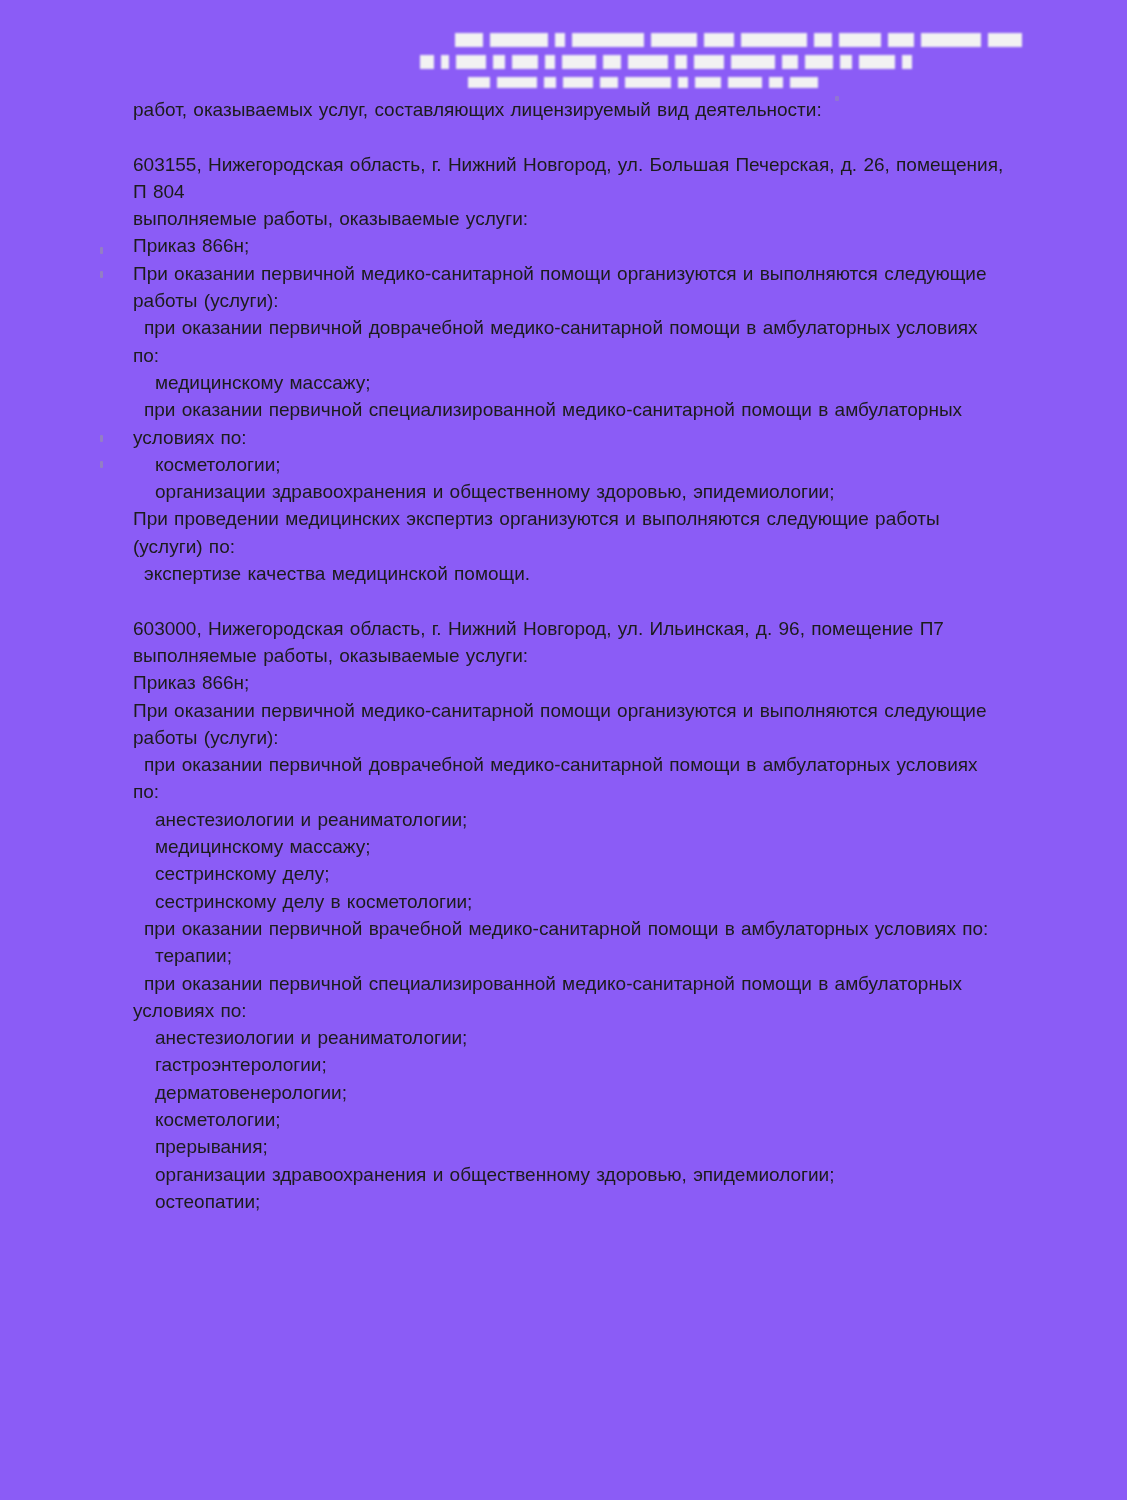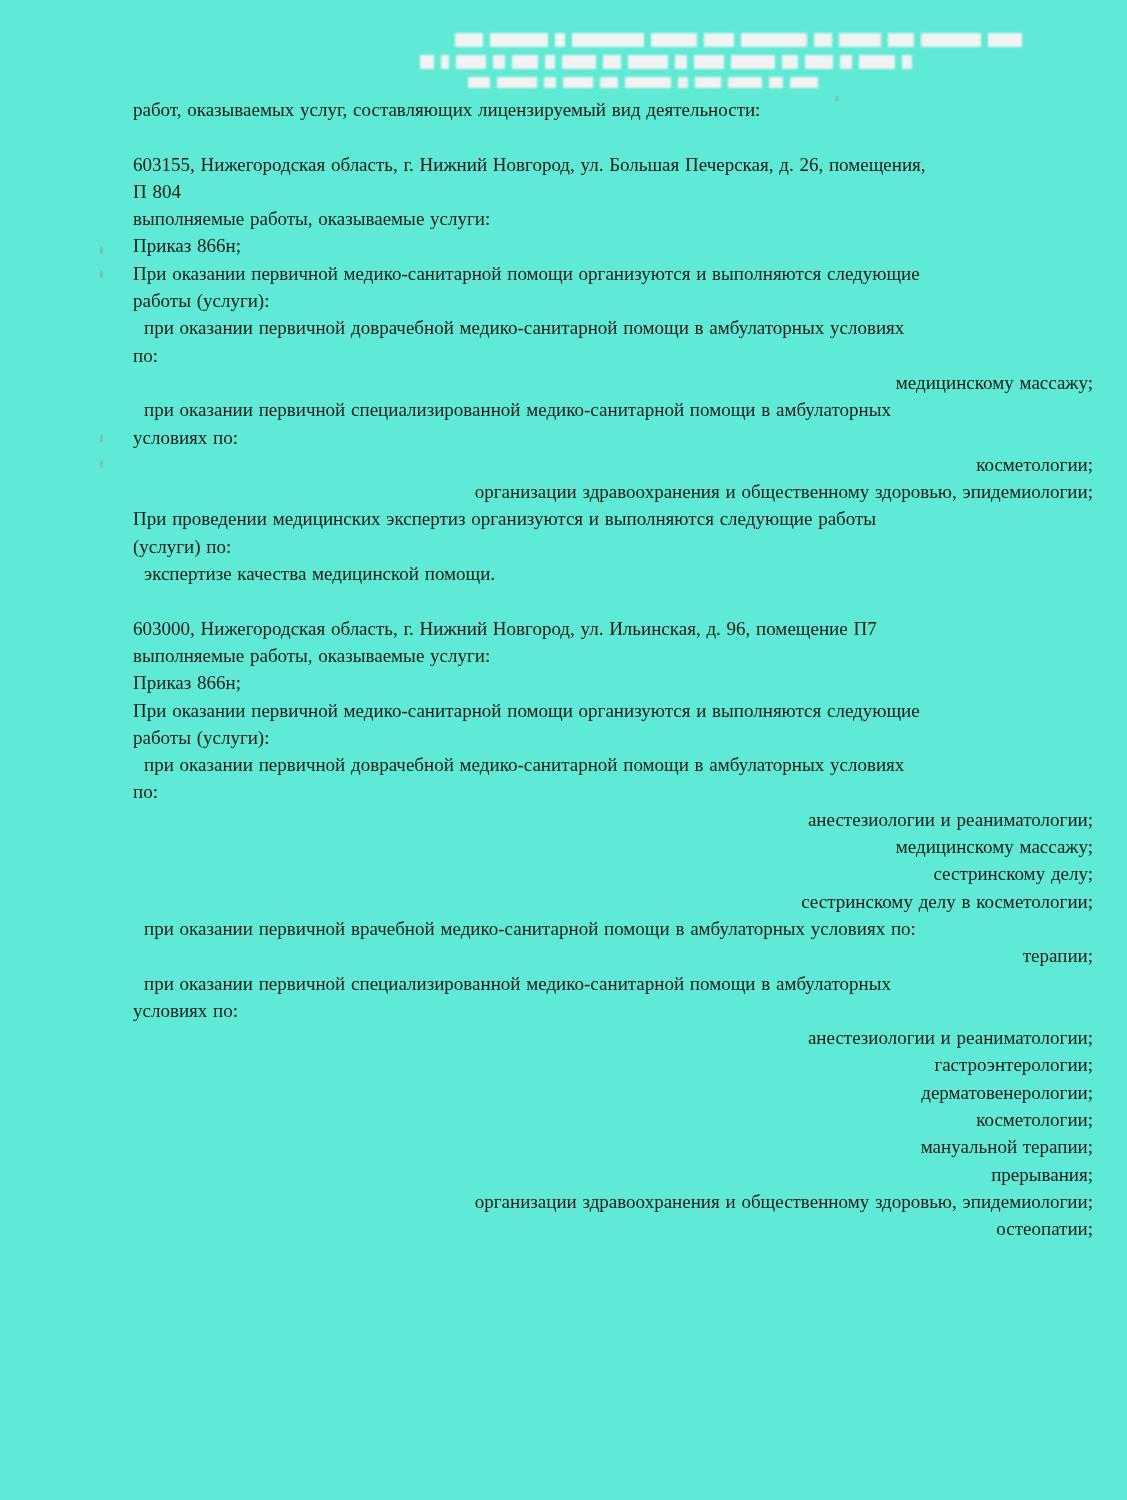--- a/index.html
+++ b/index.html
@@ -4,41 +4,41 @@
 <style>
   html, body {
     margin: 0;
     padding: 0;
     background: #ffffff;
   }
   .page {
     position: relative;
     width: 1127px;
     height: 1500px;
-    background: #5eead4;
+    background: #8b5cf6;
     overflow: hidden;
-    font-family: Liberation Serif, serif;
+    font-family: Liberation Sans, sans-serif;
   }
   
   .doc {
     position: absolute;
     left: 133px;
     top: 96px;
     width: 960px;
     color: #1c1c1c;
   }
   .doc .line {
     font-size: 19px;
     line-height: 27.3px;
     height: 27.3px;
     white-space: nowrap;
     word-spacing: 1px;
   }
   .doc .line.indent-1 { padding-left: 11px; }
-  .doc .line.indent-2 { padding-left: 22px; text-align: right; }
+  .doc .line.indent-2 { padding-left: 22px; }
   
   .ghost {
     position: absolute;
     left: 420px;
     top: 33px;
     width: 520px;
     filter: blur(1px);
   }
   .ghost-row {
     height: 16px;
@@ -120,19 +120,18 @@
       <div class="line indent-2">сестринскому делу;</div>
       <div class="line indent-2">сестринскому делу в косметологии;</div>
       <div class="line indent-1">при оказании первичной врачебной медико-санитарной помощи в амбулаторных условиях по:</div>
       <div class="line indent-2">терапии;</div>
       <div class="line indent-1">при оказании первичной специализированной медико-санитарной помощи в амбулаторных</div>
       <div class="line indent-0">условиях по:</div>
       <div class="line indent-2">анестезиологии и реаниматологии;</div>
       <div class="line indent-2">гастроэнтерологии;</div>
       <div class="line indent-2">дерматовенерологии;</div>
       <div class="line indent-2">косметологии;</div>
-      <div class="line indent-2">мануальной терапии;</div>
       <div class="line indent-2">прерывания;</div>
       <div class="line indent-2">организации здравоохранения и общественному здоровью, эпидемиологии;</div>
       <div class="line indent-2">остеопатии;</div>
     </div>
 
 </div>
 
 </body></html>

